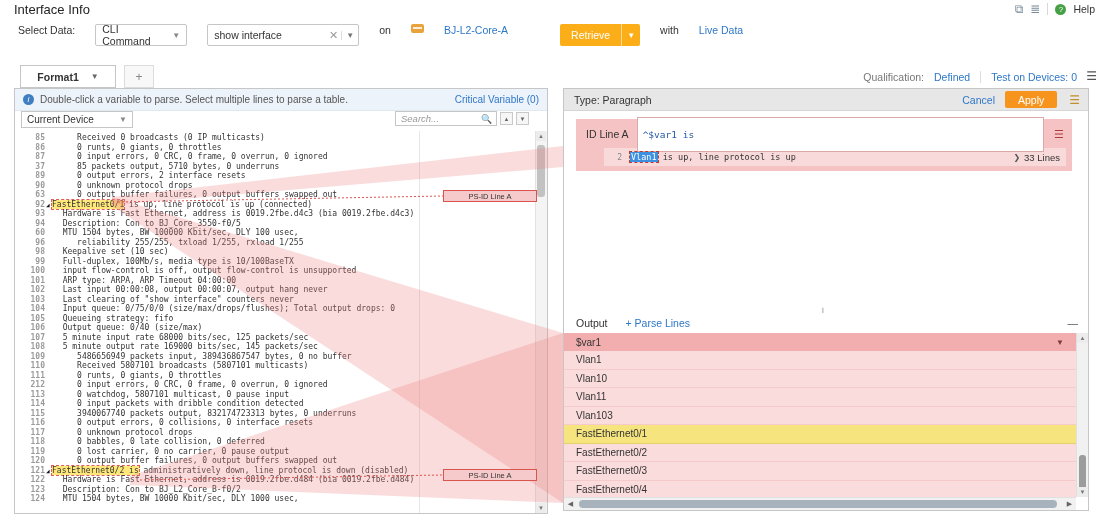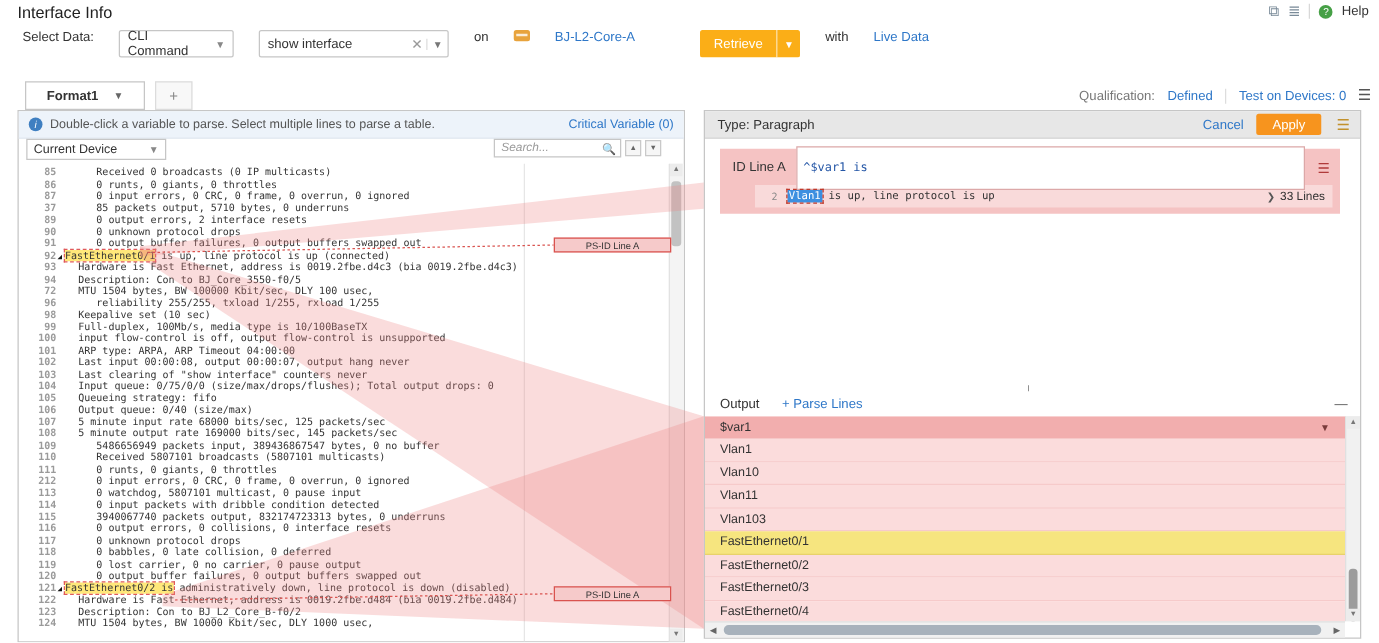--- a/index.html
+++ b/index.html
@@ -227,37 +227,37 @@
           </div>
           <div class="code-line">
             <span class="ln">89</span>
             <span class="ct">     0 output errors, 2 interface resets</span>
           </div>
           <div class="code-line">
             <span class="ln">90</span>
             <span class="ct">     0 unknown protocol drops</span>
           </div>
           <div class="code-line">
-            <span class="ln">91</span>
+            <span class="ln">63</span>
             <span class="ct">     0 output buffer failures, 0 output buffers swapped out</span>
           </div>
           <div class="code-line">
             <span class="ln">92</span>
             <span class="ct"><span class="match-arrow">◢</span><span class="hl">FastEthernet0/1</span> is up, line protocol is up (connected)</span>
           </div>
           <div class="code-line">
             <span class="ln">93</span>
             <span class="ct">  Hardware is Fast Ethernet, address is 0019.2fbe.d4c3 (bia 0019.2fbe.d4c3)</span>
           </div>
           <div class="code-line">
             <span class="ln">94</span>
             <span class="ct">  Description: Con to BJ_Core_3550-f0/5</span>
           </div>
           <div class="code-line">
-            <span class="ln">72</span>
+            <span class="ln">60</span>
             <span class="ct">  MTU 1504 bytes, BW 100000 Kbit/sec, DLY 100 usec,</span>
           </div>
           <div class="code-line">
             <span class="ln">96</span>
             <span class="ct">     reliability 255/255, txload 1/255, rxload 1/255</span>
           </div>
           <div class="code-line">
             <span class="ln">98</span>
             <span class="ct">  Keepalive set (10 sec)</span>
           </div>

